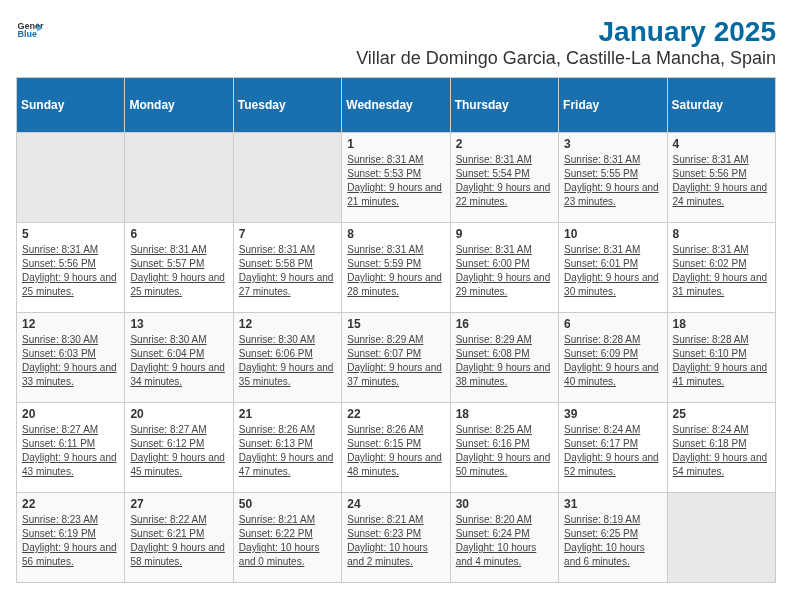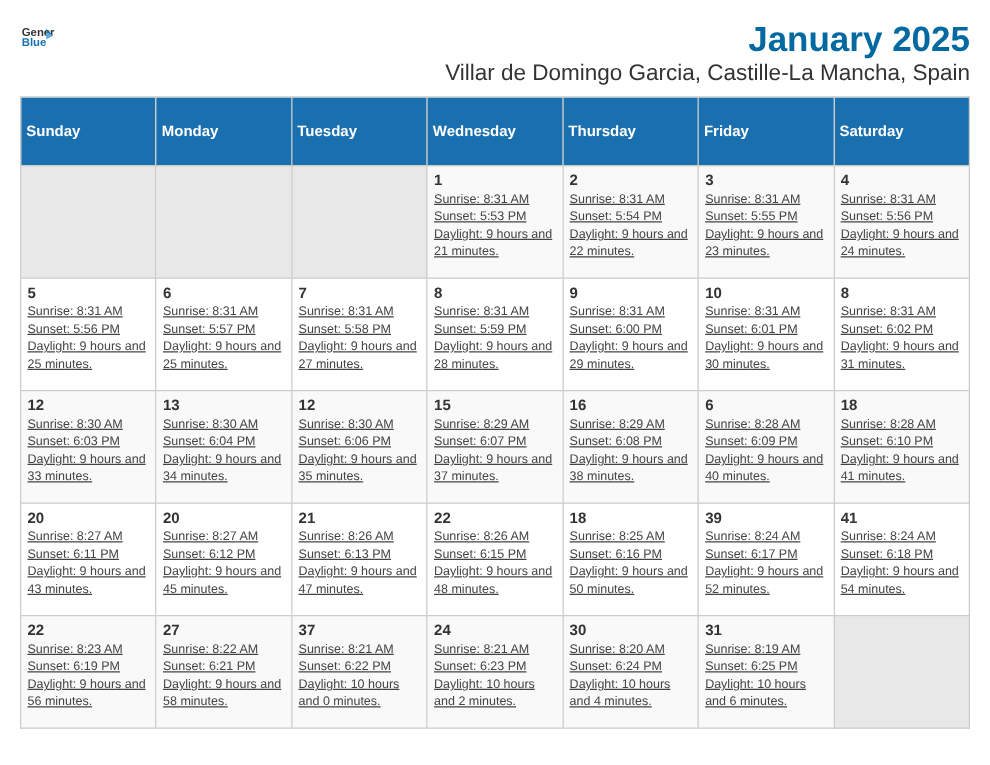--- a/index.html
+++ b/index.html
@@ -216,35 +216,35 @@
         </td>
         <td>
           <span class="day-num">18</span>
           <div class="cell-text">Sunrise: 8:25 AM<br>Sunset: 6:16 PM<br>Daylight: 9 hours and 50 minutes.</div>
         </td>
         <td>
           <span class="day-num">39</span>
           <div class="cell-text">Sunrise: 8:24 AM<br>Sunset: 6:17 PM<br>Daylight: 9 hours and 52 minutes.</div>
         </td>
         <td>
-          <span class="day-num">41</span>
+          <span class="day-num">25</span>
           <div class="cell-text">Sunrise: 8:24 AM<br>Sunset: 6:18 PM<br>Daylight: 9 hours and 54 minutes.</div>
         </td>
       </tr>
       <tr>
         <td>
           <span class="day-num">22</span>
           <div class="cell-text">Sunrise: 8:23 AM<br>Sunset: 6:19 PM<br>Daylight: 9 hours and 56 minutes.</div>
         </td>
         <td>
           <span class="day-num">27</span>
           <div class="cell-text">Sunrise: 8:22 AM<br>Sunset: 6:21 PM<br>Daylight: 9 hours and 58 minutes.</div>
         </td>
         <td>
-          <span class="day-num">37</span>
+          <span class="day-num">50</span>
           <div class="cell-text">Sunrise: 8:21 AM<br>Sunset: 6:22 PM<br>Daylight: 10 hours and 0 minutes.</div>
         </td>
         <td>
           <span class="day-num">24</span>
           <div class="cell-text">Sunrise: 8:21 AM<br>Sunset: 6:23 PM<br>Daylight: 10 hours and 2 minutes.</div>
         </td>
         <td>
           <span class="day-num">30</span>
           <div class="cell-text">Sunrise: 8:20 AM<br>Sunset: 6:24 PM<br>Daylight: 10 hours and 4 minutes.</div>
         </td>

